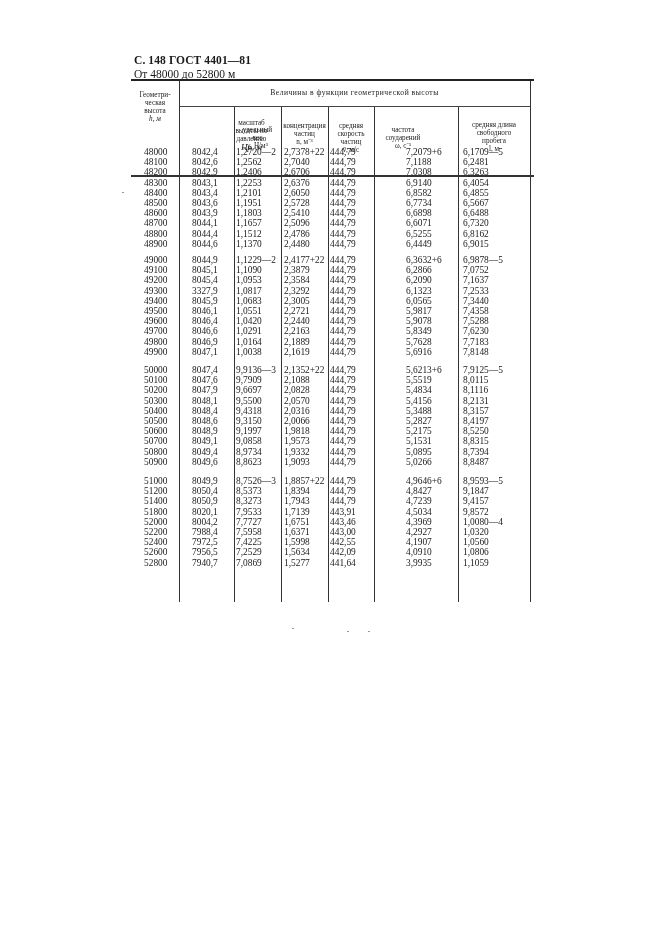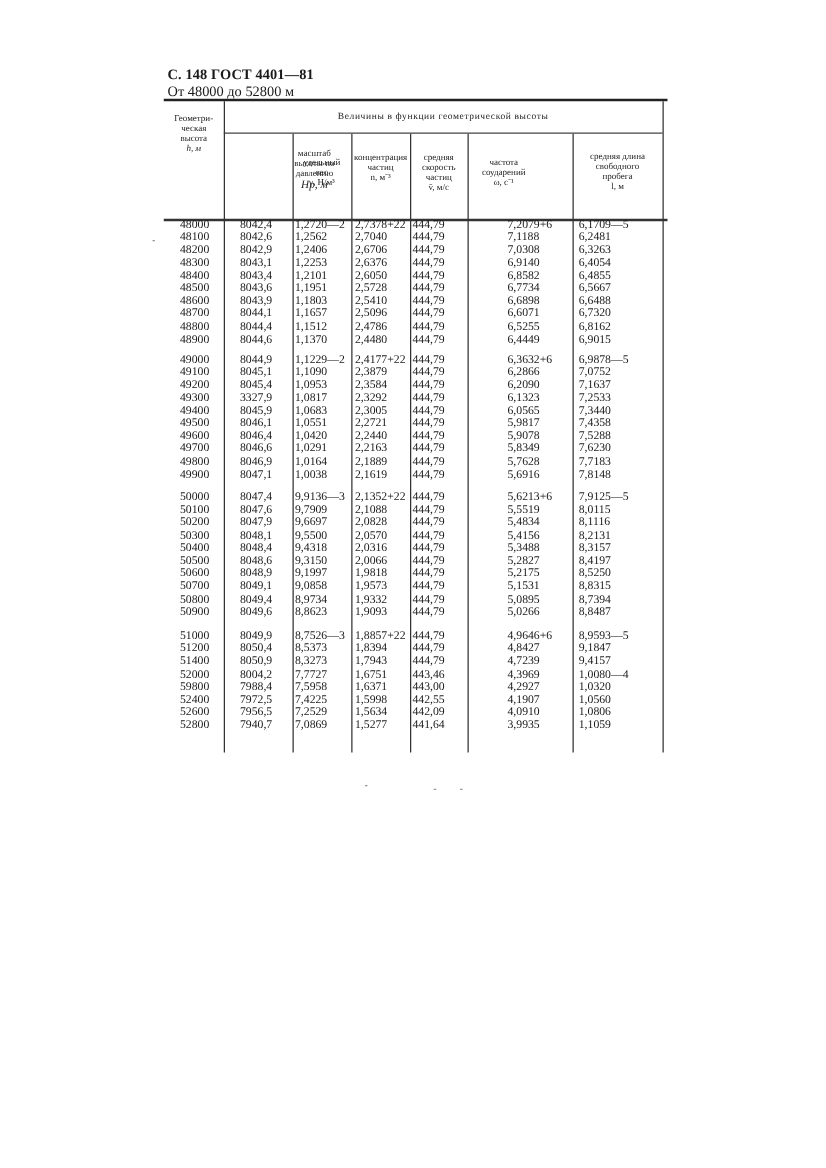--- a/index.html
+++ b/index.html
@@ -23,21 +23,21 @@
   .rule-top { position: absolute; left: 0; top: 0; width: 403px; height: 2px; background: #222; }
   .rule-head { position: absolute; left: 0; top: 96px; width: 403px; height: 2px; background: #333; }
   .rule-sub { position: absolute; left: 48px; top: 27px; width: 351px; height: 1px; background: #444; }
   .vline { position: absolute; width: 1px; background: #333; }
   .hdr {
     position: absolute; text-align: center; font-size: 7.2px; line-height: 8px;
     font-family: "Liberation Serif", serif; color: #222;
   }
   .hdr-group { position: absolute; left: 48px; top: 9px; width: 351px; text-align: center;
     font-size: 7.6px; font-family: "Liberation Serif", serif; letter-spacing: 0.5px; }
-  .block { position: absolute; left: 0; width: 403px; margin-top: 28px; }
+  .block { position: absolute; left: 0; width: 403px; }
   .row { position: relative; height: 10.2px; font-size: 9.4px; line-height: 10.2px;
     font-family: "Liberation Serif", serif; }
   .row span { position: absolute; top: 0; white-space: nowrap; }
   .c-h { left: 13px; }
   .c-hp { left: 61px; }
   .c-g { left: 105px; }
   .c-n { left: 153px; text-align: center; }
   .c-v { left: 199px; }
   .c-w { left: 275px; }
   .c-l { left: 332px; }
@@ -402,30 +402,39 @@
       <div class="row">
         <span class="c-h">51400</span>
         <span class="c-hp">8050,9</span>
         <span class="c-g">8,3273</span>
         <span class="c-n">1,7943</span>
         <span class="c-v">444,79</span>
         <span class="c-w">4,7239</span>
         <span class="c-l">9,4157</span>
       </div>
       <div class="row">
+        <span class="c-h">51800</span>
+        <span class="c-hp">8020,1</span>
+        <span class="c-g">7,9533</span>
+        <span class="c-n">1,7139</span>
+        <span class="c-v">443,91</span>
+        <span class="c-w">4,5034</span>
+        <span class="c-l">9,8572</span>
+      </div>
+      <div class="row">
         <span class="c-h">52000</span>
         <span class="c-hp">8004,2</span>
         <span class="c-g">7,7727</span>
         <span class="c-n">1,6751</span>
         <span class="c-v">443,46</span>
         <span class="c-w">4,3969</span>
         <span class="c-l">1,0080—4</span>
       </div>
       <div class="row">
-        <span class="c-h">59800</span>
+        <span class="c-h">52200</span>
         <span class="c-hp">7988,4</span>
         <span class="c-g">7,5958</span>
         <span class="c-n">1,6371</span>
         <span class="c-v">443,00</span>
         <span class="c-w">4,2927</span>
         <span class="c-l">1,0320</span>
       </div>
       <div class="row">
         <span class="c-h">52400</span>
         <span class="c-hp">7972,5</span>

